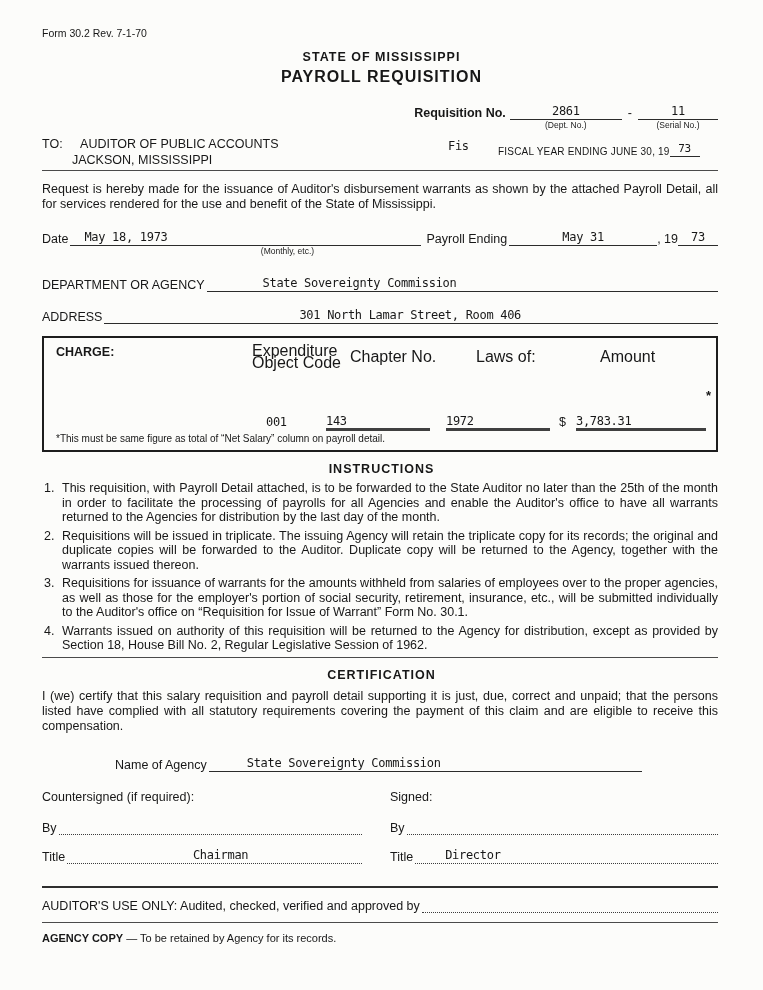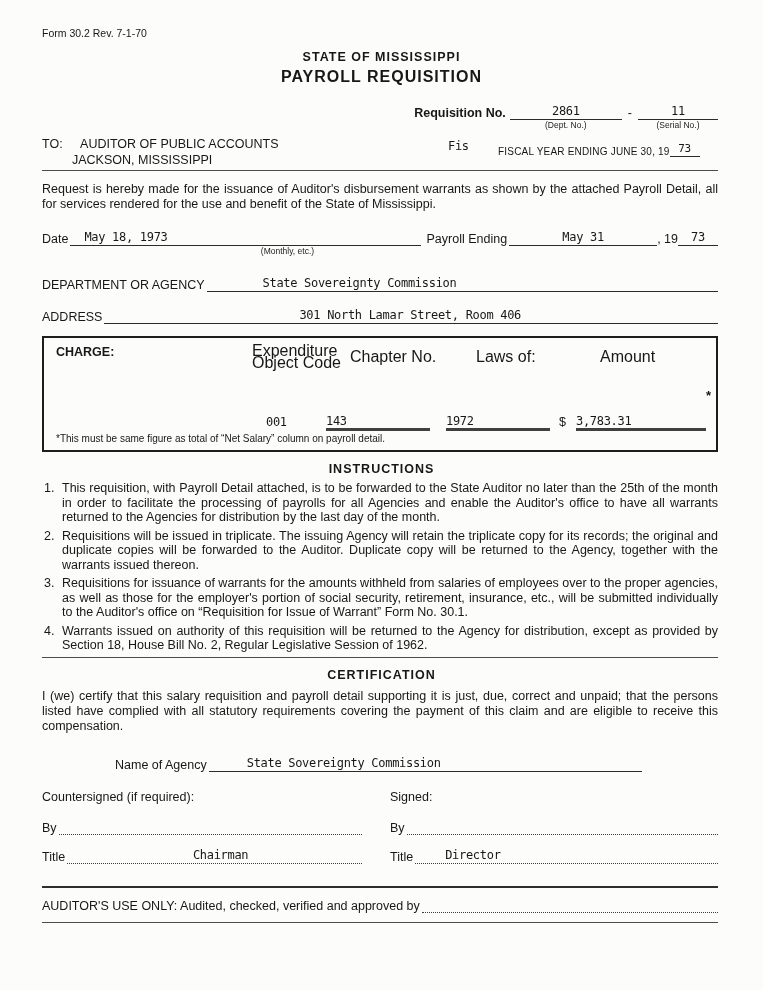--- a/index.html
+++ b/index.html
@@ -231,14 +231,17 @@
 
   <div class="rule heavy" style="top:886px;"></div>
 
   <div class="abs row auditor-row">
     <span>AUDITOR'S USE ONLY: Audited, checked, verified and approved by</span>
     <span class="fill dotted grow" style="margin-left:2px;"></span>
   </div>
 
   <div class="rule" style="top:922px;"></div>
 
+  <div class="abs footer-line">
+    <span class="bold">AGENCY COPY</span><span> — To be retained by Agency for its records.</span>
+  </div>
 
 </div>
 
 </body></html>

